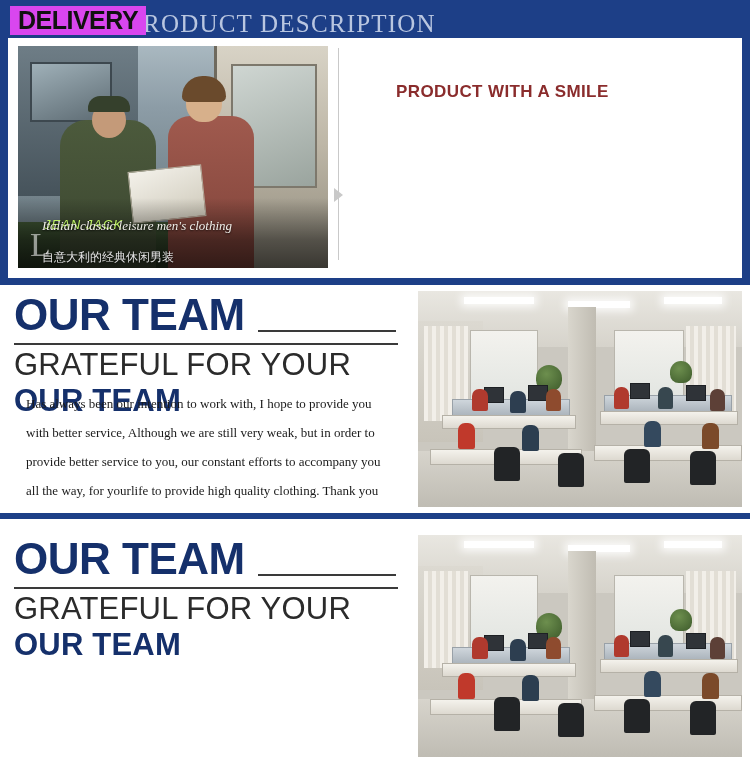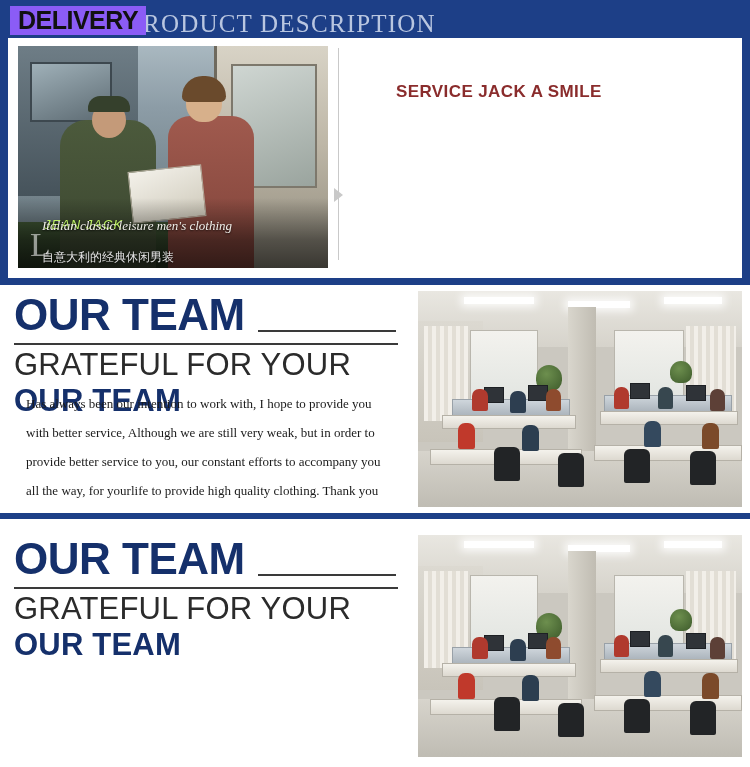--- a/index.html
+++ b/index.html
@@ -27,21 +27,21 @@
     left: 0;
     top: 0;
     width: 750px;
     height: 285px;
     background: #1d3f87;
   }
   .delivery-badge {
     position: absolute;
     left: 10px;
     top: 6px;
-    background: #8b5cf6;
+    background: #d946ef;
     color: #111111;
     font-family: "Liberation Sans", sans-serif;
     font-weight: bold;
     font-size: 25px;
     letter-spacing: -0.5px;
     padding: 1px 8px 2px 8px;
     line-height: 1.05;
     z-index: 3;
   }
   .product-desc-title {
@@ -340,21 +340,21 @@
         <div class="dp-overlay"></div>
         <div class="dp-bigl">L</div>
         <div class="dp-brand">JEAN JACK</div>
         <div class="dp-tagline">Italian classic leisure men's clothing</div>
         <div class="dp-cn">自意大利的经典休闲男装</div>
       </div>
 
       <div class="divider-vert"></div>
       <div class="divider-arrow"></div>
 
-      <div class="smile-title">SERVICE JACK A SMILE</div>
+      <div class="smile-title">PRODUCT WITH A SMILE</div>
     </div>
   </div>
 
   <div class="section-team team-one">
     <div class="team-left">
       <div class="team-heading" style="left:14px; top:8px;">OUR TEAM</div>
       <div class="team-heading-rule" style="left:258px; top:45px; width:138px;"></div>
 
       <div class="team-sub" style="left:14px; top:62px;">
         <span>GRATEFUL FOR YOUR </span><b>OUR TEAM</b>

